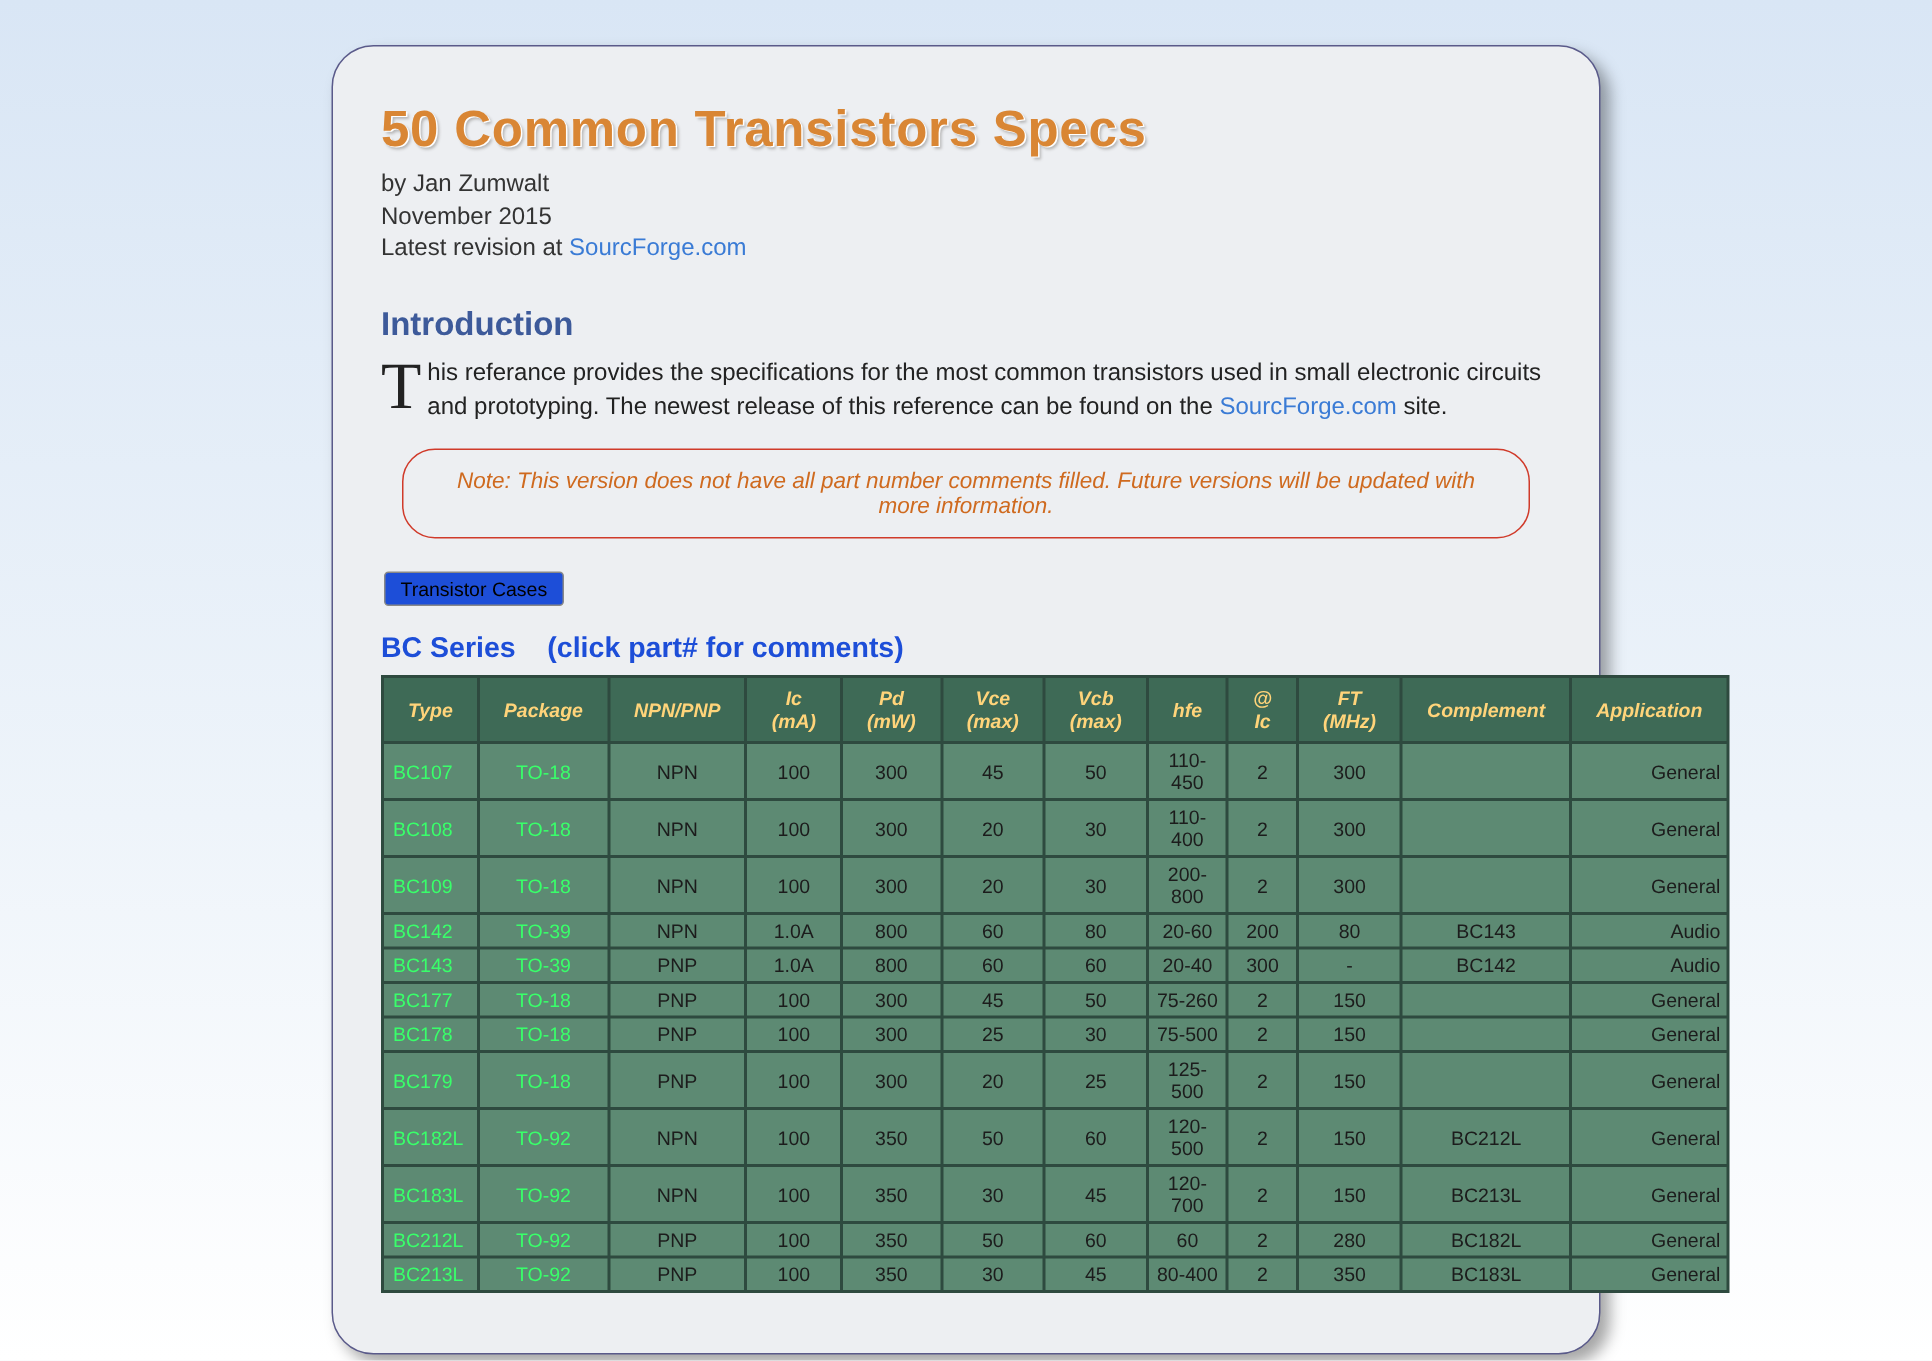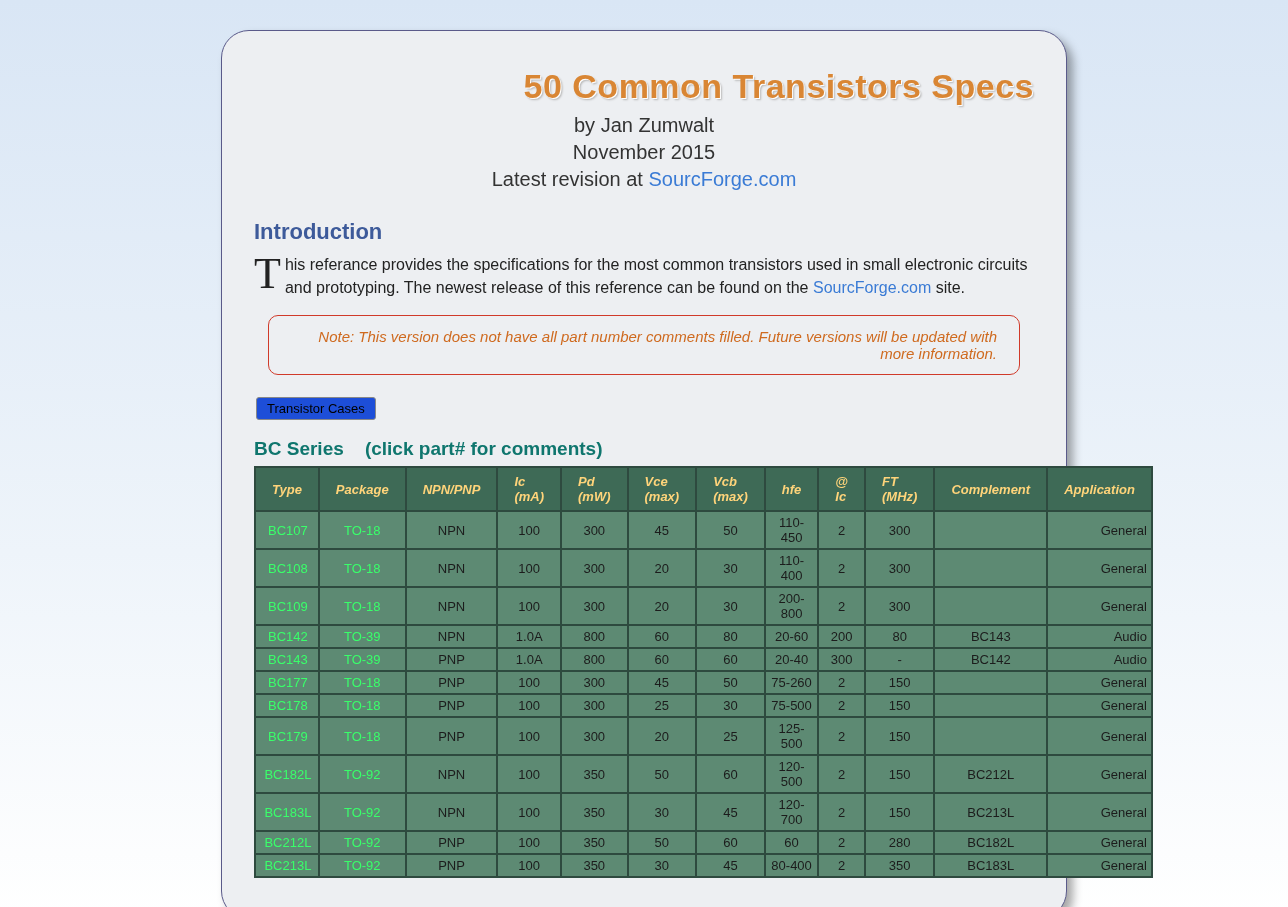--- a/index.html
+++ b/index.html
@@ -1,33 +1,33 @@
 <!DOCTYPE html>
 <html><head>
 <meta charset="utf-8">
 <style>
 html,body{margin:0;padding:0;font-family:Arial,Helvetica,sans-serif}
 body{background:linear-gradient(to bottom,#d9e6f5 0%,#eef4fa 60%,#ffffff 100%);min-height:907px;width:1288px;padding:20px 0 0 0;box-sizing:border-box}
 .sheet{width:780px;margin:10px auto 0 auto;background:#edeff2;border:1px solid #5a5a8a;border-radius:28px;padding:30px 32px 40px 32px;box-shadow:6px 6px 10px rgba(0,0,0,.35);position:relative}
-h1.title{text-align:right;margin:6px 0 6px 0;font-size:34px;font-weight:bold;color:#d98634;text-shadow:1px 1px 0 #fff,2px 2px 2px #b7b7b7;letter-spacing:.5px}
-.byline{text-align:center;color:#333;font-size:20px;line-height:1.35}
+h1.title{text-align:left;margin:6px 0 6px 0;font-size:34px;font-weight:bold;color:#d98634;text-shadow:1px 1px 0 #fff,2px 2px 2px #b7b7b7;letter-spacing:.5px}
+.byline{text-align:left;color:#333;font-size:16px;line-height:1.35}
 .byline a{color:#3a7bd5;text-decoration:none}
 h2.section{color:#3d5a9a;font-size:22px;margin:26px 0 8px 0}
 p.intro{color:#222;font-size:16px;line-height:1.45;margin:0 0 14px 0}
 p.intro .dropcap{float:left;font-family:"Times New Roman",serif;font-size:44px;line-height:38px;padding:2px 4px 0 0;color:#222}
 p.intro a{color:#3a7bd5;text-decoration:none}
-.notebox{border:1px solid #d03a2a;border-radius:10px;margin:16px 14px 20px 14px;padding:12px 22px;color:#cf6a1f;font-style:italic;font-size:15px;text-align:right}
+.notebox{border:1px solid #d03a2a;border-radius:22px;margin:16px 14px 20px 14px;padding:12px 22px;color:#cf6a1f;font-style:italic;font-size:15px;text-align:center}
 button.tcases{font-family:Arial;font-size:13px;padding:3px 10px;border:1px solid #888;background:#1d4ed8;border-radius:3px;cursor:pointer;margin:2px 0 10px 2px}
-.series-head{color:#0f766e;font-size:19px;font-weight:bold;margin:8px 0 6px 0}
+.series-head{color:#1d4ed8;font-size:19px;font-weight:bold;margin:8px 0 6px 0}
 .series-head .hint{font-weight:bold}
 table.spec{width:100%;border-collapse:separate;border-spacing:2px;background:#2e4a3f;font-size:13px}
-table.spec th{background:#3e6a56;color:#ffd47a;font-style:italic;font-weight:bold;text-align:left;padding:6px 16px;border:0;vertical-align:middle}
+table.spec th{background:#3e6a56;color:#ffd47a;font-style:italic;font-weight:bold;text-align:center;padding:6px 16px;border:0;vertical-align:middle}
 table.spec td{background:#5d8a73;color:#1c1c1c;text-align:center;padding:3px 4px;border:0}
 table.spec td.type, table.spec td.pkg{color:#39ff6a;font-weight:normal}
-table.spec td.type{text-align:center;padding-left:6px}
+table.spec td.type{text-align:left;padding-left:6px}
 table.spec td.app{text-align:right}
 </style>
 </head>
 <body>
 
 <div class="sheet">
 
   <h1 class="title">50 Common Transistors Specs</h1>
 
   <div class="byline">

